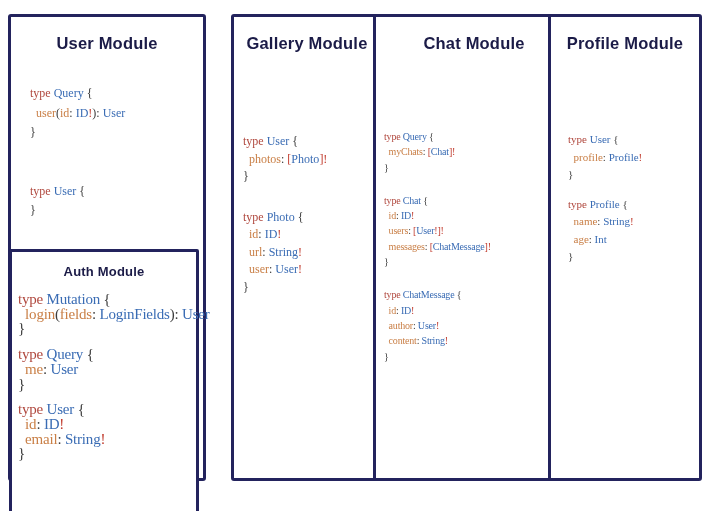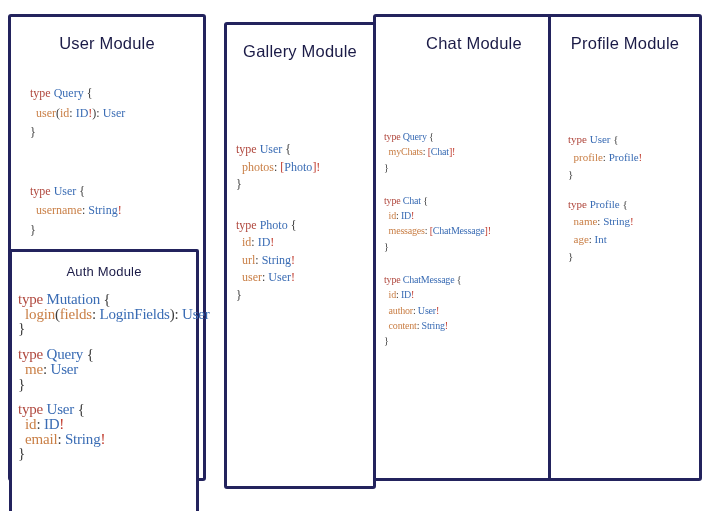--- a/index.html
+++ b/index.html
@@ -16,30 +16,30 @@
     font-family: "Liberation Sans", "DejaVu Sans", sans-serif;
   }
   .panel {
     position: absolute;
     box-sizing: border-box;
     border: 3px solid var(--border, #23235d);
     border-radius: 3px;
     background: var(--panel-bg, #ffffff);
   }
   .panel-user    { left: 8px;   top: 14px; width: 198px; height: 467px; }
-  .panel-gallery { left: 224px; top: 14px; width: 152px; height: 467px; margin-top: 8px; }
+  .panel-gallery { left: 231px; top: 14px; width: 152px; height: 467px; }
   .panel-chat    { left: 373px; top: 14px; width: 202px; height: 467px; }
   .panel-profile { left: 548px; top: 14px; width: 154px; height: 467px; }
   .panel-auth    { left: -2px;  top: 232px; width: 190px; height: 288px; border-radius: 2px; }
 
   .panel-title {
     margin-top: 17px;
     text-align: center;
     font-size: 16.5px;
-    font-weight: 400;
+    font-weight: 700;
     letter-spacing: 0.2px;
     color: var(--title, #1b1b47);
   }
   .auth-title {
     margin-top: 12px;
     font-size: 13px;
   }
 
   .code {
     position: absolute;
@@ -75,21 +75,20 @@
 <div class="panel panel-user">
   <div class="panel-title">User Module</div>
   <div class="code code-p1">
       <div class="code-block">
         <div class="code-line"><span class="tok-k">type</span><span class="tok-p"> </span><span class="tok-t">Query</span><span class="tok-p"> {</span></div>
         <div class="code-line"><span class="tok-p">  </span><span class="tok-f">user</span><span class="tok-p">(</span><span class="tok-f">id</span><span class="tok-p">: </span><span class="tok-t">ID</span><span class="tok-b">!</span><span class="tok-p">): </span><span class="tok-t">User</span></div>
         <div class="code-line"><span class="tok-p">}</span></div>
       </div>
       <div class="code-block">
         <div class="code-line"><span class="tok-k">type</span><span class="tok-p"> </span><span class="tok-t">User</span><span class="tok-p"> {</span></div>
-        <div class="code-line"><span class="tok-p">  </span><span class="tok-f">username</span><span class="tok-p">: </span><span class="tok-t">String</span><span class="tok-b">!</span></div>
         <div class="code-line"><span class="tok-p">}</span></div>
       </div>
     </div>
 
   <div class="panel panel-auth">
     <div class="panel-title auth-title">Auth Module</div>
     <div class="code code-auth">
         <div class="code-block">
           <div class="code-line"><span class="tok-k">type</span><span class="tok-p"> </span><span class="tok-t">Mutation</span><span class="tok-p"> {</span></div>
           <div class="code-line"><span class="tok-p">  </span><span class="tok-f">login</span><span class="tok-p">(</span><span class="tok-f">fields</span><span class="tok-p">: </span><span class="tok-t">LoginFields</span><span class="tok-p">): </span><span class="tok-t">User</span></div>
@@ -132,20 +131,21 @@
   <div class="panel-title">Chat Module</div>
   <div class="code code-p3">
       <div class="code-block">
         <div class="code-line"><span class="tok-k">type</span><span class="tok-p"> </span><span class="tok-t">Query</span><span class="tok-p"> {</span></div>
         <div class="code-line"><span class="tok-p">  </span><span class="tok-f">myChats</span><span class="tok-p">: </span><span class="tok-b">[</span><span class="tok-t">Chat</span><span class="tok-b">]!</span></div>
         <div class="code-line"><span class="tok-p">}</span></div>
       </div>
       <div class="code-block">
         <div class="code-line"><span class="tok-k">type</span><span class="tok-p"> </span><span class="tok-t">Chat</span><span class="tok-p"> {</span></div>
         <div class="code-line"><span class="tok-p">  </span><span class="tok-f">id</span><span class="tok-p">: </span><span class="tok-t">ID</span><span class="tok-b">!</span></div>
+        <div class="code-line"><span class="tok-p">  </span><span class="tok-f">users</span><span class="tok-p">: </span><span class="tok-b">[</span><span class="tok-t">User</span><span class="tok-b">!]!</span></div>
         <div class="code-line"><span class="tok-p">  </span><span class="tok-f">messages</span><span class="tok-p">: </span><span class="tok-b">[</span><span class="tok-t">ChatMessage</span><span class="tok-b">]!</span></div>
         <div class="code-line"><span class="tok-p">}</span></div>
       </div>
       <div class="code-block">
         <div class="code-line"><span class="tok-k">type</span><span class="tok-p"> </span><span class="tok-t">ChatMessage</span><span class="tok-p"> {</span></div>
         <div class="code-line"><span class="tok-p">  </span><span class="tok-f">id</span><span class="tok-p">: </span><span class="tok-t">ID</span><span class="tok-b">!</span></div>
         <div class="code-line"><span class="tok-p">  </span><span class="tok-f">author</span><span class="tok-p">: </span><span class="tok-t">User</span><span class="tok-b">!</span></div>
         <div class="code-line"><span class="tok-p">  </span><span class="tok-f">content</span><span class="tok-p">: </span><span class="tok-t">String</span><span class="tok-b">!</span></div>
         <div class="code-line"><span class="tok-p">}</span></div>
       </div>

